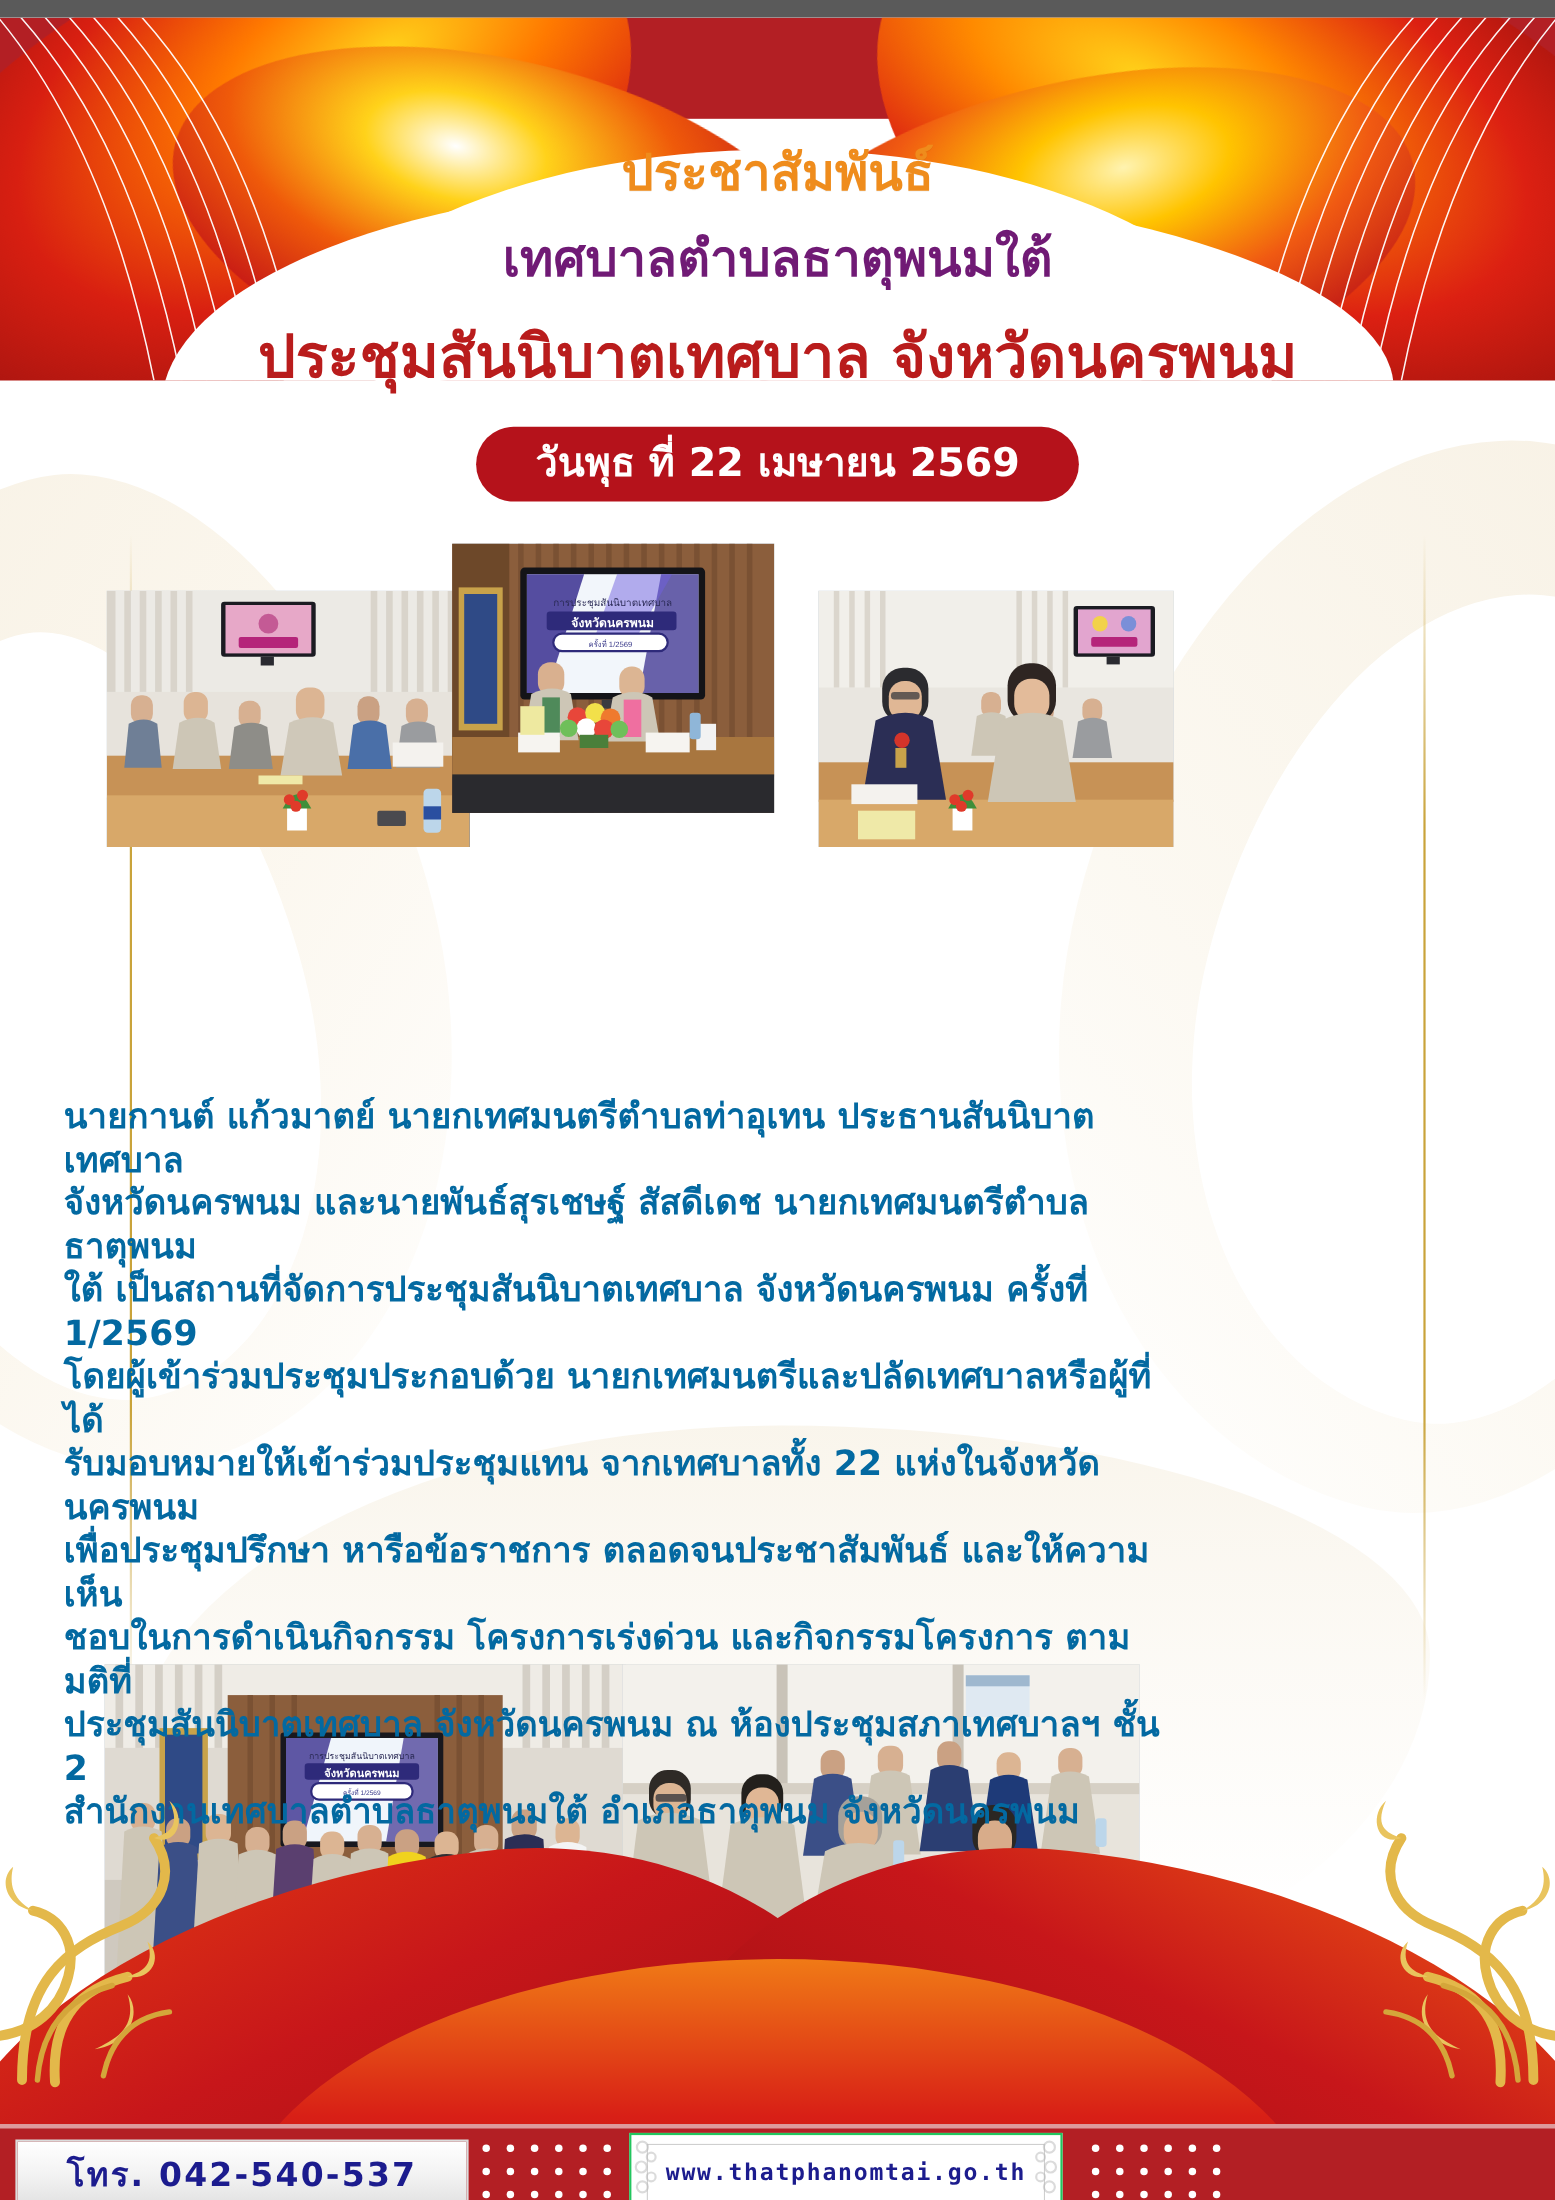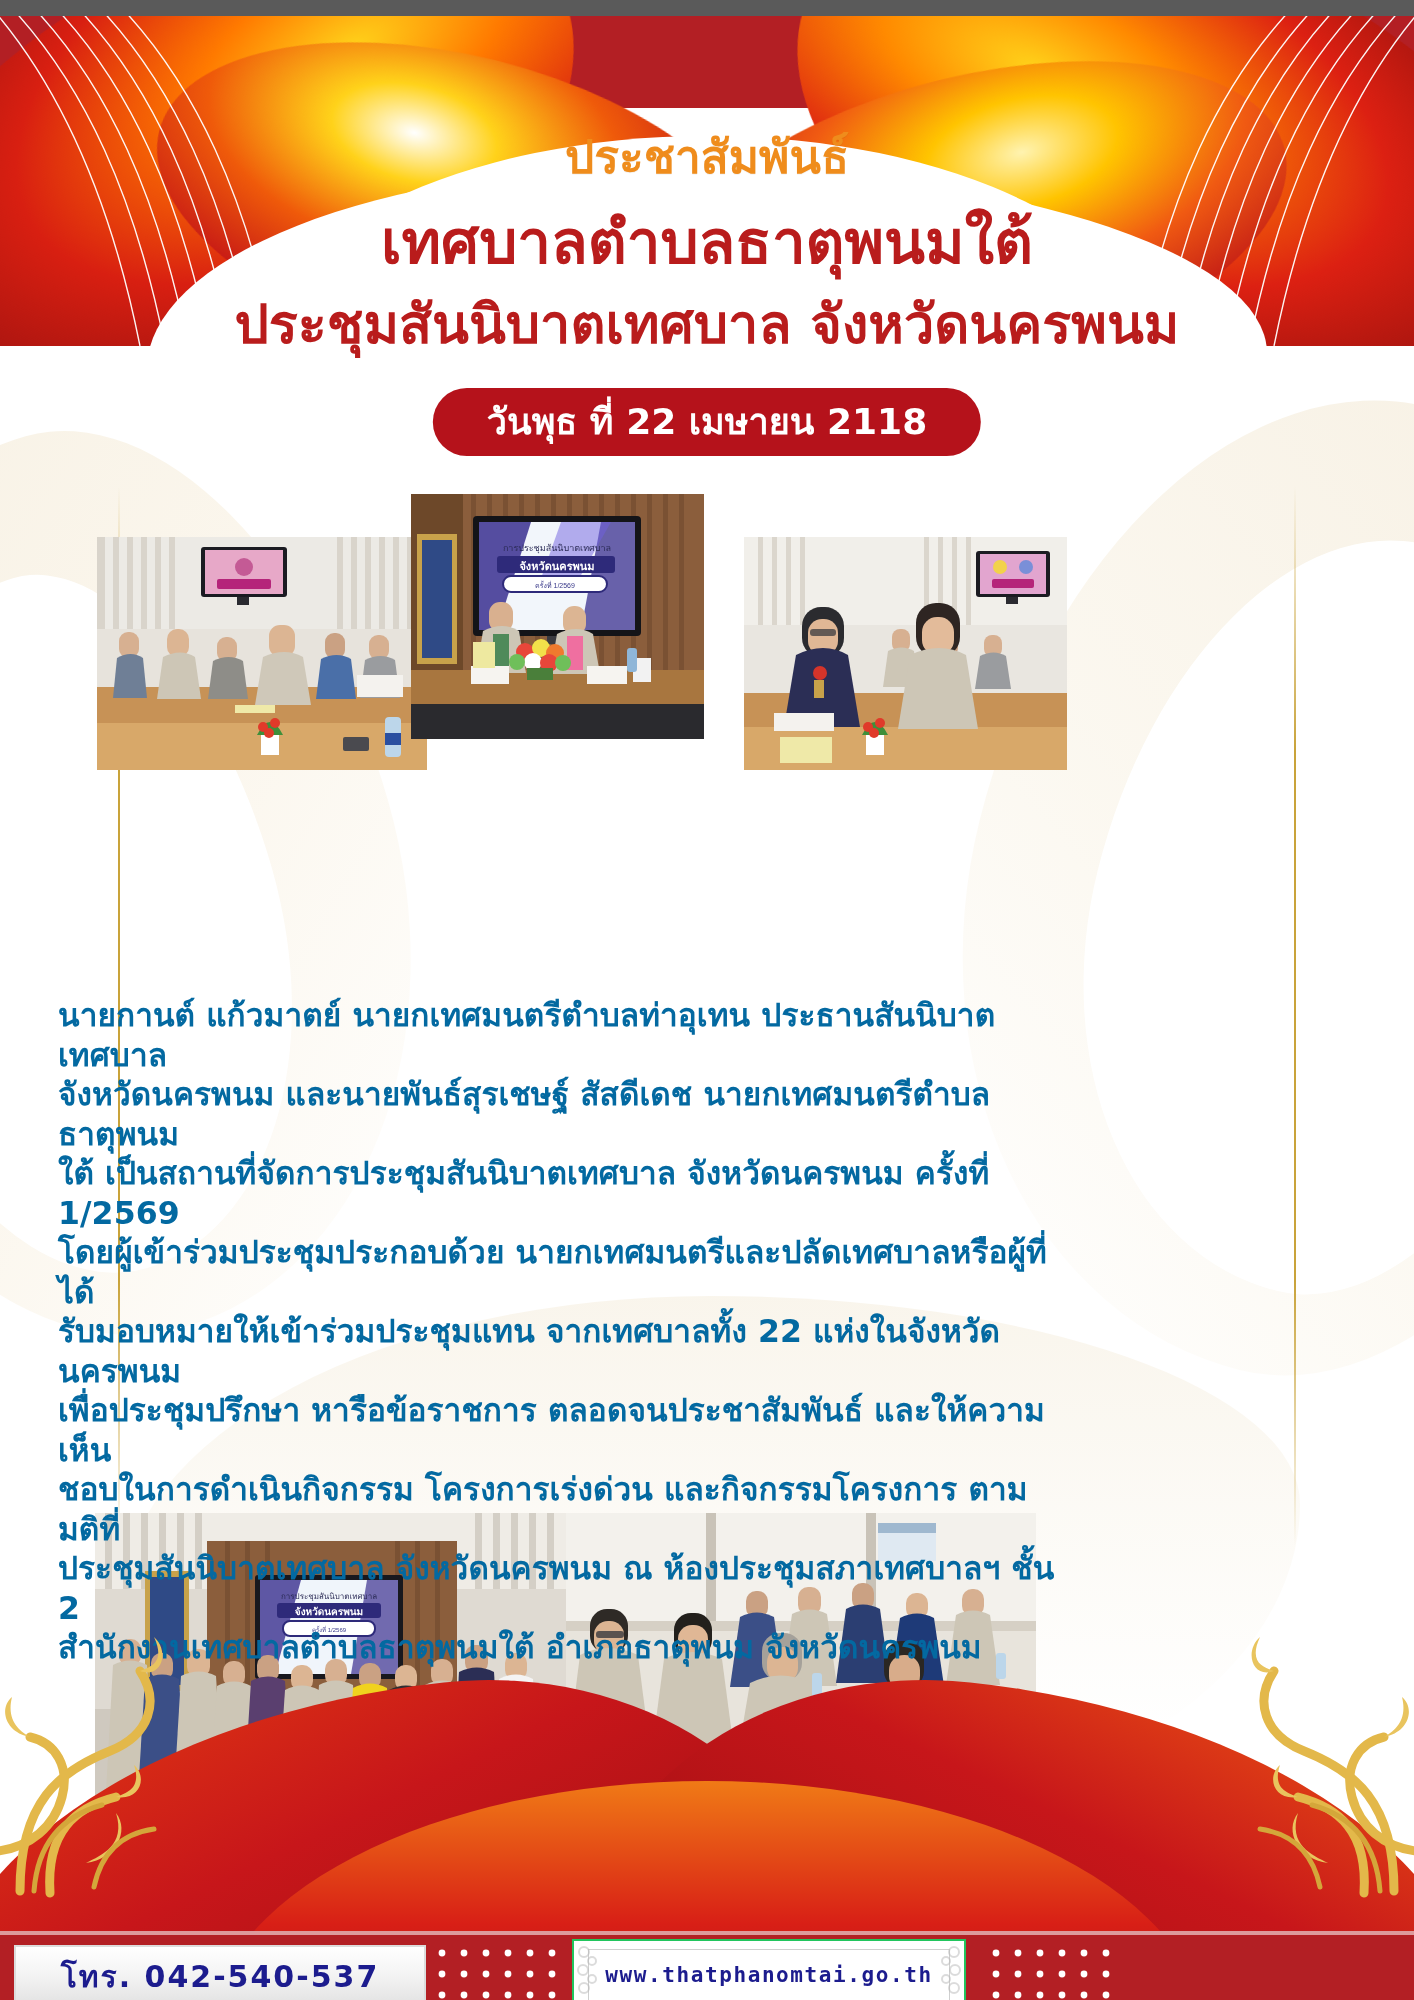--- a/index.html
+++ b/index.html
@@ -121,21 +121,21 @@
 
   
   .heading-wrap{position:absolute;left:0;top:0;width:100%;text-align:center;}
   .h-kicker{
     position:absolute;left:0;top:118px;width:100%;
     color:#ef8c1c;font-size:46px;font-weight:bold;line-height:1;
     text-shadow:0 1px 0 rgba(0,0,0,.05);
   }
   .h-main{
     position:absolute;left:0;top:196px;width:100%;
-    color:#b91c1c;font-size:60px;font-weight:bold;line-height:1;
+    color:#701a75;font-size:46px;font-weight:bold;line-height:1;
   }
   .h-sub{
     position:absolute;left:0;top:282px;width:100%;
     color:#b91c1c;font-size:54px;font-weight:bold;line-height:1;
   }
   .datebadge{
     position:absolute;left:50%;top:372px;transform:translateX(-50%);
     background:#b5121b;color:#ffffff;
     border-radius:40px;
     padding:14px 54px;
@@ -213,21 +213,21 @@
         </g>
       </svg>
     </div>
   </div>
 
   <div class="heading-wrap">
     <div class="h-kicker">ประชาสัมพันธ์</div>
     <div class="h-main">เทศบาลตำบลธาตุพนมใต้</div>
     <div class="h-sub">ประชุมสันนิบาตเทศบาล จังหวัดนครพนม</div>
   </div>
-  <div class="datebadge">วันพุธ ที่ 22  เมษายน 2118</div>
+  <div class="datebadge">วันพุธ ที่ 22  เมษายน 2569</div>
 
   <div class="photo p1">
     <svg width="330" height="233" viewBox="0 0 330 233" preserveAspectRatio="none">
       <rect width="330" height="233" fill="#e7e3dc"></rect>
       <rect x="0" y="0" width="330" height="92" fill="#eceae5"></rect>
       <g fill="#d9d4cb">
         <rect x="0" y="0" width="8" height="92"></rect>
           <rect x="16" y="0" width="6" height="92"></rect>
         <rect x="30" y="0" width="6" height="92"></rect>
           <rect x="44" y="0" width="6" height="92"></rect>

